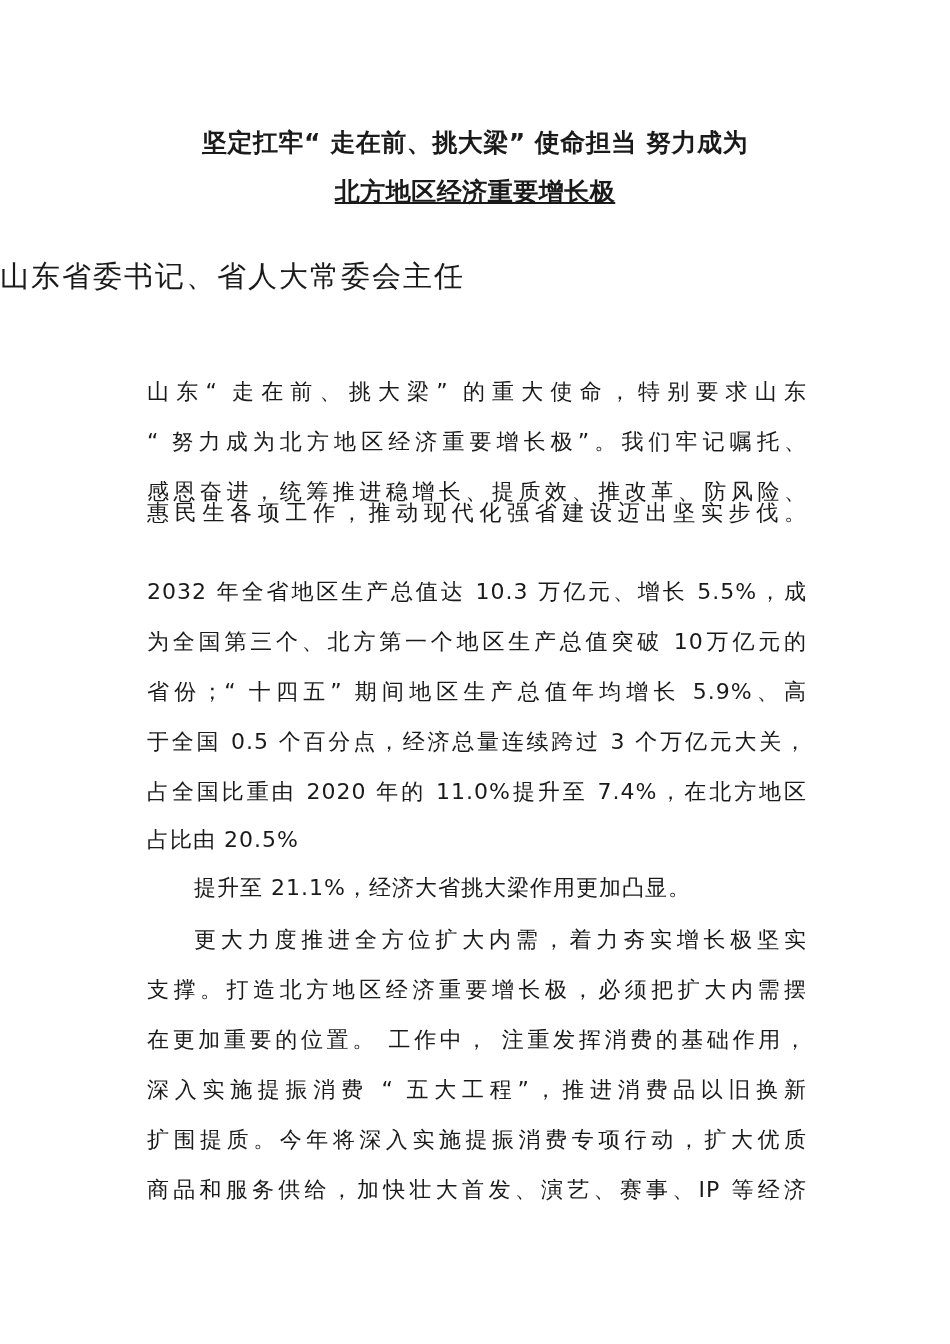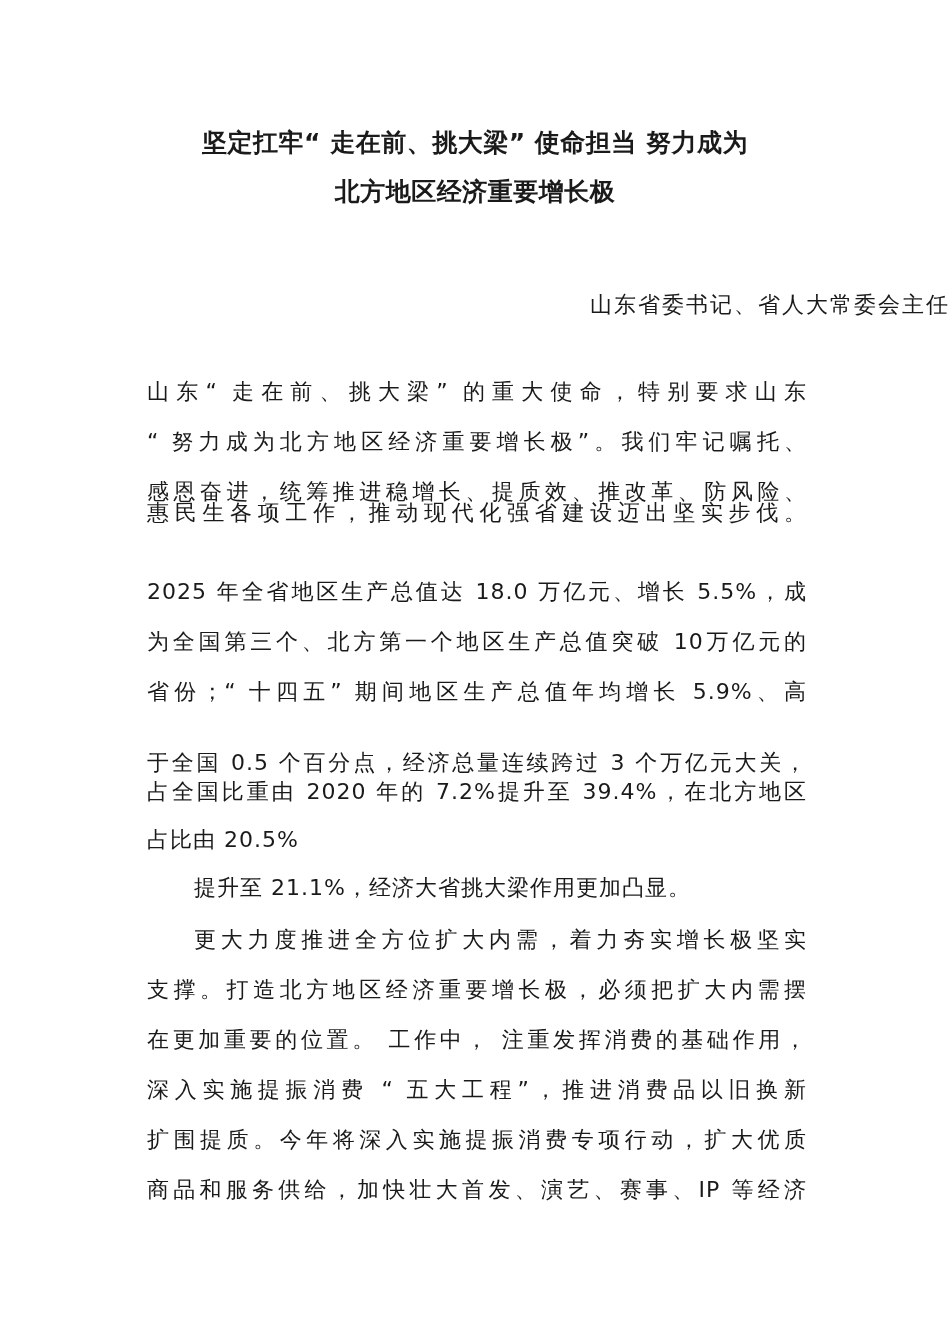--- a/index.html
+++ b/index.html
@@ -2,45 +2,45 @@
 <html><head>
 <meta charset="utf-8">
 <style>
   html, body { margin: 0; padding: 0; background: #ffffff; }
   body { width: 950px; height: 1344px; position: relative; overflow: hidden;
          font-family: "DejaVu Sans", "Liberation Sans", sans-serif; color: #1a1a1a; }
   .page { position: absolute; left: 0; top: 0; width: 778px; height: 1344px; }
   .title { position: absolute; left: 0; width: 950px; text-align: center;
            font-weight: bold; font-size: 25px; letter-spacing: 0.5px; line-height: 30px; }
   .t1 { top: 128px; }
-  .t2 { top: 177px; }
-  .byline { position: absolute; left: 0; width: 950px; text-align: right; top: 290px;
-            font-size: 22px; letter-spacing: 2px; line-height: 30px; }
+  .t2 { top: 177px; text-decoration: underline; }
+  .byline { position: absolute; left: 0; width: 950px; text-align: left; top: 261px;
+            font-size: 29px; letter-spacing: 2px; line-height: 30px; }
   .line { position: absolute; left: 147px; width: 660px; font-size: 22px; line-height: 30px;
           white-space: nowrap; text-align-last: justify; text-align: justify; letter-spacing: 1px; }
   .line.last { text-align-last: left; }
   .line.indent { left: 194px; width: 613px; }
 </style>
 </head>
 <body>
 
 <div class="page">
   <div class="title t1">坚定扛牢“ 走在前、挑大梁” 使命担当 努力成为</div>
   <div class="title t2">北方地区经济重要增长极</div>
   <div class="byline">山东省委书记、省人大常委会主任</div>
 
   <div class="line" style="top:377px">山东“ 走在前、挑大梁” 的重大使命，特别要求山东</div>
   <div class="line" style="top:427px">“ 努力成为北方地区经济重要增长极”。我们牢记嘱托、</div>
   <div class="line" style="top:477px">感恩奋进，统筹推进稳增长、提质效、推改革、防风险、</div>
   <div class="line" style="top:498px">惠民生各项工作，推动现代化强省建设迈出坚实步伐。</div>
-  <div class="line" style="top:577px">2025 年全省地区生产总值达 18.0 万亿元、增长 5.5%，成</div>
+  <div class="line" style="top:577px">2032 年全省地区生产总值达 10.3 万亿元、增长 5.5%，成</div>
   <div class="line" style="top:627px">为全国第三个、北方第一个地区生产总值突破 10万亿元的</div>
   <div class="line" style="top:677px">省份；“ 十四五” 期间地区生产总值年均增长 5.9%、高</div>
-  <div class="line" style="top:748px">于全国 0.5 个百分点，经济总量连续跨过 3 个万亿元大关，</div>
-  <div class="line" style="top:777px">占全国比重由 2020 年的 7.2%提升至 39.4%，在北方地区</div>
+  <div class="line" style="top:727px">于全国 0.5 个百分点，经济总量连续跨过 3 个万亿元大关，</div>
+  <div class="line" style="top:777px">占全国比重由 2020 年的 11.0%提升至 7.4%，在北方地区</div>
   <div class="line last" style="top:825px">占比由 20.5%</div>
   <div class="line indent last" style="top:873px">提升至 21.1%，经济大省挑大梁作用更加凸显。</div>
   <div class="line indent" style="top:925px">更大力度推进全方位扩大内需，着力夯实增长极坚实</div>
   <div class="line" style="top:975px">支撑。打造北方地区经济重要增长极，必须把扩大内需摆</div>
   <div class="line" style="top:1025px">在更加重要的位置。 工作中， 注重发挥消费的基础作用，</div>
   <div class="line" style="top:1075px"> 深入实施提振消费 “ 五大工程”，推进消费品以旧换新</div>
   <div class="line" style="top:1125px">扩围提质。今年将深入实施提振消费专项行动，扩大优质</div>
   <div class="line" style="top:1175px">商品和服务供给，加快壮大首发、演艺、赛事、IP 等经济</div>
 </div>
 

